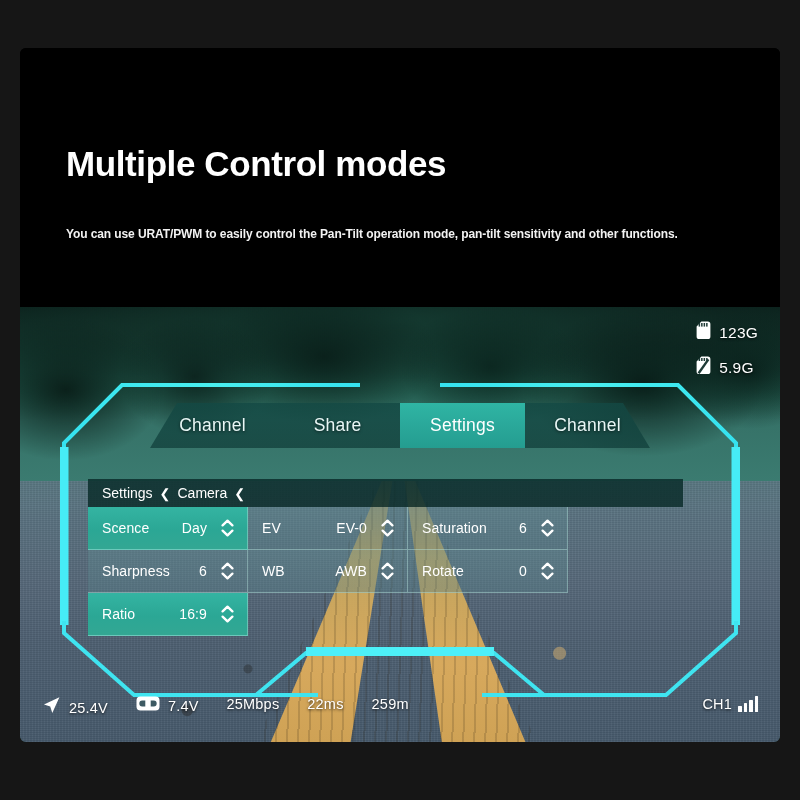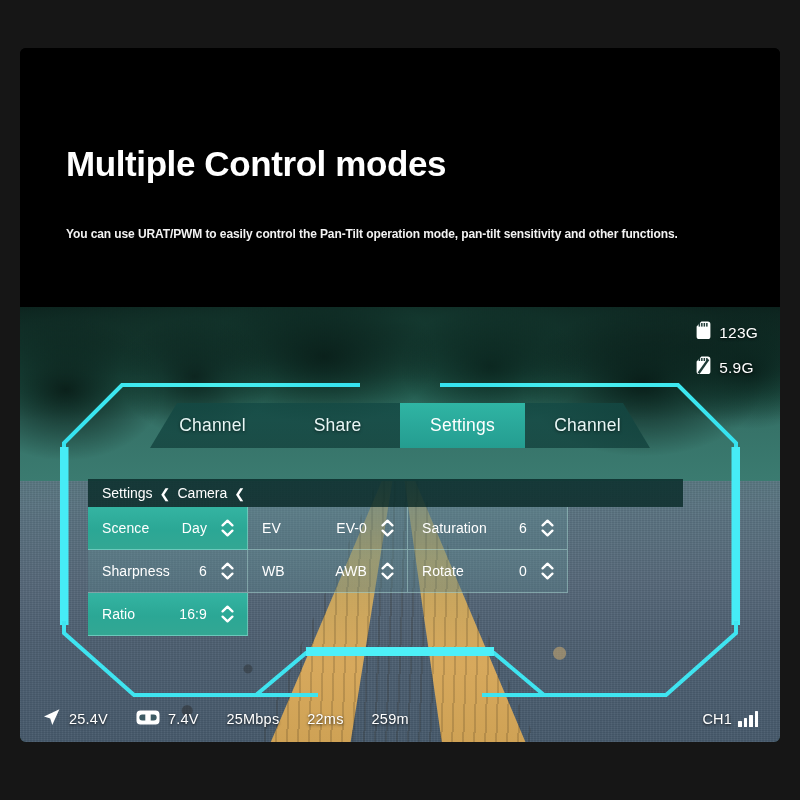--- a/index.html
+++ b/index.html
@@ -199,21 +199,21 @@
     position:absolute; right:13px;
     display:flex; flex-direction:column; align-items:center; gap:2px;
     cursor:pointer;
   }
   .stepper svg { display:block; }
 
   
   #statusbar {
     position:absolute; left:0; bottom:0;
     width:100%; height:46px;
-    display:flex; align-items:center;
+    display:flex; align-items:flex-start;
     padding:0 22px;
     z-index:40;
   }
   .st-group { display:flex; align-items:center; gap:8px; margin-right:28px; }
   .st-text {
     color:#ffffff; font-size:14.5px; letter-spacing:.2px;
     text-shadow:0 1px 3px rgba(0,0,0,.75);
   }
   #chgroup { margin-left:auto; margin-right:0; gap:6px; }
   #bars { display:flex; align-items:flex-end; gap:2px; height:16px; }

